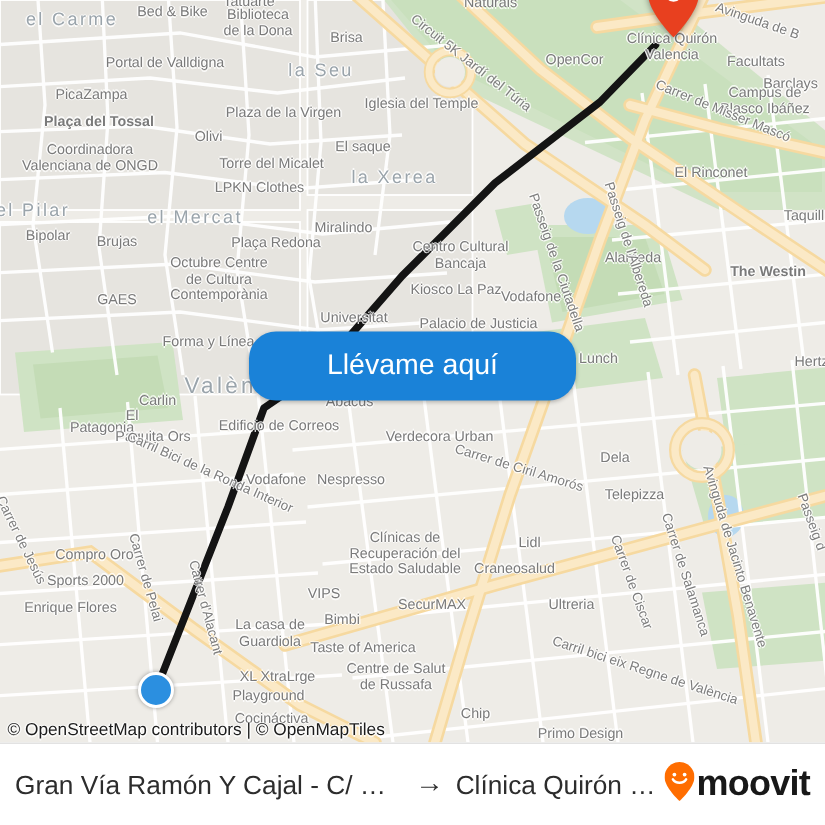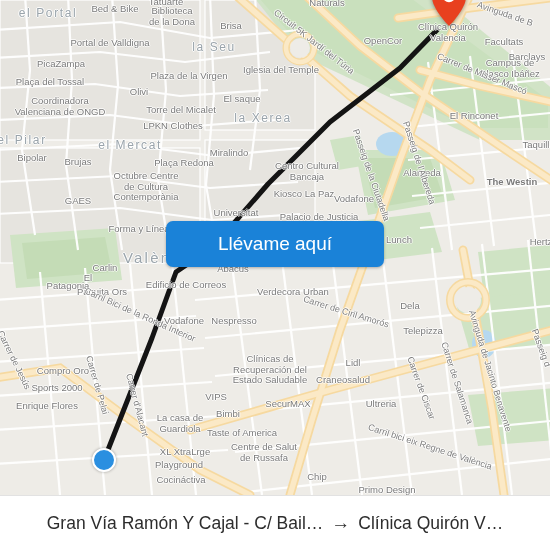--- a/index.html
+++ b/index.html
@@ -85,21 +85,21 @@
 
   
   #cta {
     position: absolute;
     left: 50%;
     top: 244px;
     transform: translate(-50%, -50%);
     width: 218px;
     height: 46px;
     background: #1a82d8;
-    border-radius: 7px;
+    border-radius: 18px;
     color: #ffffff;
     font-size: 19px;
     display: flex;
     align-items: center;
     justify-content: center;
     cursor: pointer;
     border: none;
     box-shadow: 0 1px 3px rgba(0,0,0,.28);
   }
 
@@ -287,40 +287,40 @@
       <circle cx="468" cy="300" r="18" fill="none" stroke="#fbe9c6" stroke-width="5"></circle>
       <circle cx="468" cy="300" r="13" fill="#eeecE7"></circle>
       <circle cx="300" cy="48" r="14" fill="none" stroke="#f6d9a0" stroke-width="7"></circle>
       <circle cx="300" cy="48" r="14" fill="none" stroke="#fbe9c6" stroke-width="4.5"></circle>
       <circle cx="300" cy="48" r="10" fill="#eeecE7"></circle>
 
       <path class="route-line" d="M 104 460 L 152 338 L 176 272 L 214 246 L 268 184 L 330 122 L 400 68 L 437 30"></path>
     </svg>
 
     <div id="map-labels">
-        <div class="lbl place" style="left: 48px; top: 13px;">el Portal</div>
+        <div class="lbl place" style="left: 48px; top: 13px;">el Carme</div>
         <div class="lbl poi" style="left: 115px; top: 9px;">Bed &amp; Bike</div>
         <div class="lbl poi" style="left: 166px; top: 2px;">Tatuarte</div>
         <div class="lbl poi" style="left: 172px; top: 16px;">Biblioteca
 de la Dona</div>
         <div class="lbl poi" style="left: 231px; top: 26px;">Brisa</div>
         <div class="lbl poi" style="left: 327px; top: 3px;">Naturals</div>
         <div class="lbl poi" style="left: 383px; top: 41px;">OpenCor</div>
         <div class="lbl poi" style="left: 448px; top: 32px;">Clínica Quirón
 Valencia</div>
         <div class="lbl poi" style="left: 504px; top: 42px;">Facultats</div>
         <div class="lbl poi" style="left: 527px; top: 57px;">Barclays</div>
         <div class="lbl poi" style="left: 510px; top: 68px;">Campus de
 Blasco Ibáñez</div>
         <div class="lbl poi" style="left: 110px; top: 43px;">Portal de Valldigna</div>
         <div class="lbl place" style="left: 214px; top: 47px;">la Seu</div>
         <div class="lbl poi" style="left: 61px; top: 64px;">PicaZampa</div>
         <div class="lbl poi" style="left: 189px; top: 76px;">Plaza de la Virgen</div>
         <div class="lbl poi" style="left: 281px; top: 70px;">Iglesia del Temple</div>
-        <div class="lbl poi" style="left: 50px; top: 82px;">Plaça del Tossal</div>
+        <div class="lbl poi" style="left: 66px; top: 82px; font-weight: bold;">Plaça del Tossal</div>
         <div class="lbl poi" style="left: 139px; top: 92px;">Olivi</div>
         <div class="lbl poi" style="left: 242px; top: 99px;">El saque</div>
         <div class="lbl poi" style="left: 181px; top: 110px;">Torre del Micalet</div>
         <div class="lbl poi" style="left: 60px; top: 106px;">Coordinadora
 Valenciana de ONGD</div>
         <div class="lbl poi" style="left: 173px; top: 126px;">LPKN Clothes</div>
         <div class="lbl place" style="left: 263px; top: 118px;">la Xerea</div>
         <div class="lbl poi" style="left: 474px; top: 116px;">El Rinconet</div>
         <div class="lbl poi" style="left: 536px; top: 145px;">Taquill</div>
         <div class="lbl place" style="left: 22px; top: 140px;">el Pilar</div>
@@ -401,23 +401,35 @@
 
     <div id="dest-pin" style="left:449px; top:30px;">
       <svg width="34" height="46" viewBox="0 0 34 46">
         <path d="M17 0 C7.6 0 0 7.6 0 17 C0 29 17 46 17 46 C17 46 34 29 34 17 C34 7.6 26.4 0 17 0 Z" fill="#e8401f"></path>
         <circle cx="17" cy="16" r="6.2" fill="#ffffff"></circle>
       </svg>
     </div>
 
     <button id="cta">Llévame aquí</button>
 
+    <div id="attribution">© OpenStreetMap contributors | © OpenMapTiles</div>
   </div>
 
   <div id="bottom-bar">
     <div id="trip-summary">
       <span class="endpoint">Gran Vía Ramón Y Cajal - C/ Bail…</span>
       <span id="arrow-icon">→</span>
       <span class="endpoint">Clínica Quirón V…</span>
     </div>
+    <div id="moovit-logo">
+      <span>
+        <svg width="20" height="26" viewBox="0 0 20 26">
+          <path d="M10 0 C4.5 0 0 4.5 0 10 C0 17 10 26 10 26 C10 26 20 17 20 10 C20 4.5 15.5 0 10 0 Z" fill="#ff6d00"></path>
+          <circle cx="6.6" cy="8.4" r="1.25" fill="#ffffff"></circle>
+          <circle cx="13.4" cy="8.4" r="1.25" fill="#ffffff"></circle>
+          <path d="M5.6 11.6 C7.4 14.6 12.6 14.6 14.4 11.6" fill="none" stroke="#ffffff" stroke-width="1.7" stroke-linecap="round"></path>
+        </svg>
+      </span>
+      <span id="moovit-wordmark">moovit</span>
+    </div>
   </div>
 
 </div>
 
 </body></html>

